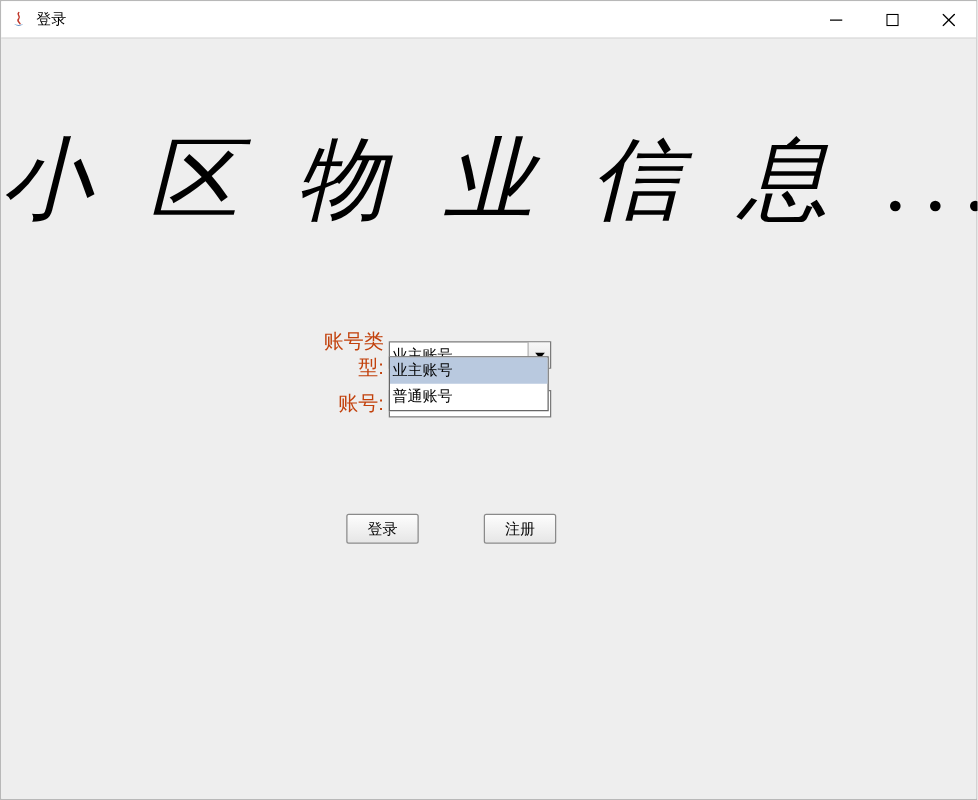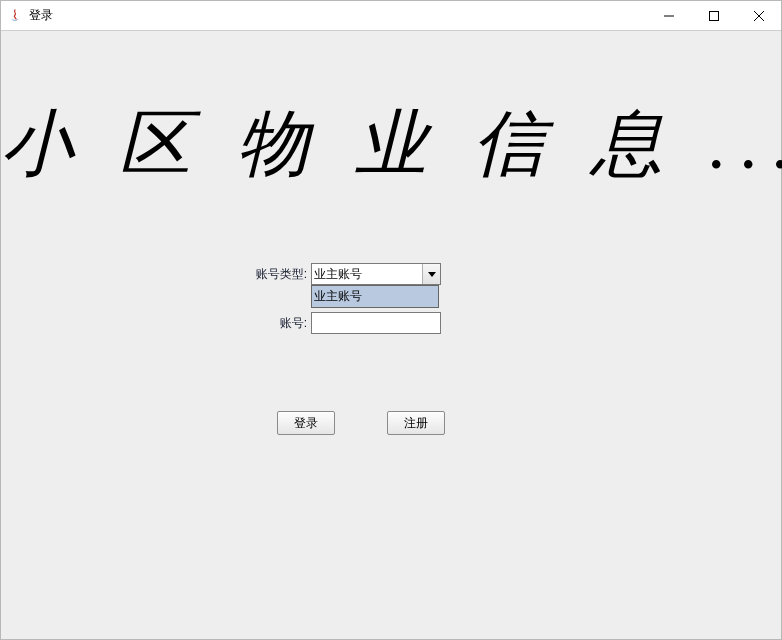--- a/index.html
+++ b/index.html
@@ -71,22 +71,22 @@
       letter-spacing: 14px;
       color: #000;
       white-space: nowrap;
     }
     .form-row {
       position: absolute;
       display: flex;
       align-items: center;
     }
     .label {
-      font-size: 12px;
-      color: #0f172a;
+      font-size: 16px;
+      color: #c2410c;
       text-align: right;
       margin-right: 4px;
     }
     .row-type { top: 232px; left: 244px; }
     .row-type .label { width: 62px; }
     .row-acct { top: 281px; left: 244px; }
     .row-acct .label { width: 62px; }
     .row-pass { top: 332px; left: 244px; }
     .row-pass .label { width: 62px; }
 
@@ -203,20 +203,21 @@
         <span class="combo-btn">
           <svg width="8" height="5" viewBox="0 0 8 5">
               <path d="M0 0 L4 5 L8 0 Z" fill="#000"></path>
             </svg>
         </span>
       </div>
     </div>
 
     <div class="dropdown">
       <div class="dropdown-item selected">业主账号</div>
+      <div class="dropdown-item">普通账号</div>
     </div>
 
     <div class="form-row row-acct">
       <span class="label">账号:</span>
       <input type="text" class="text-input" value="" style="">
     </div>
 
 
     <div class="buttons-row">
       <div class="btn">登录</div>

